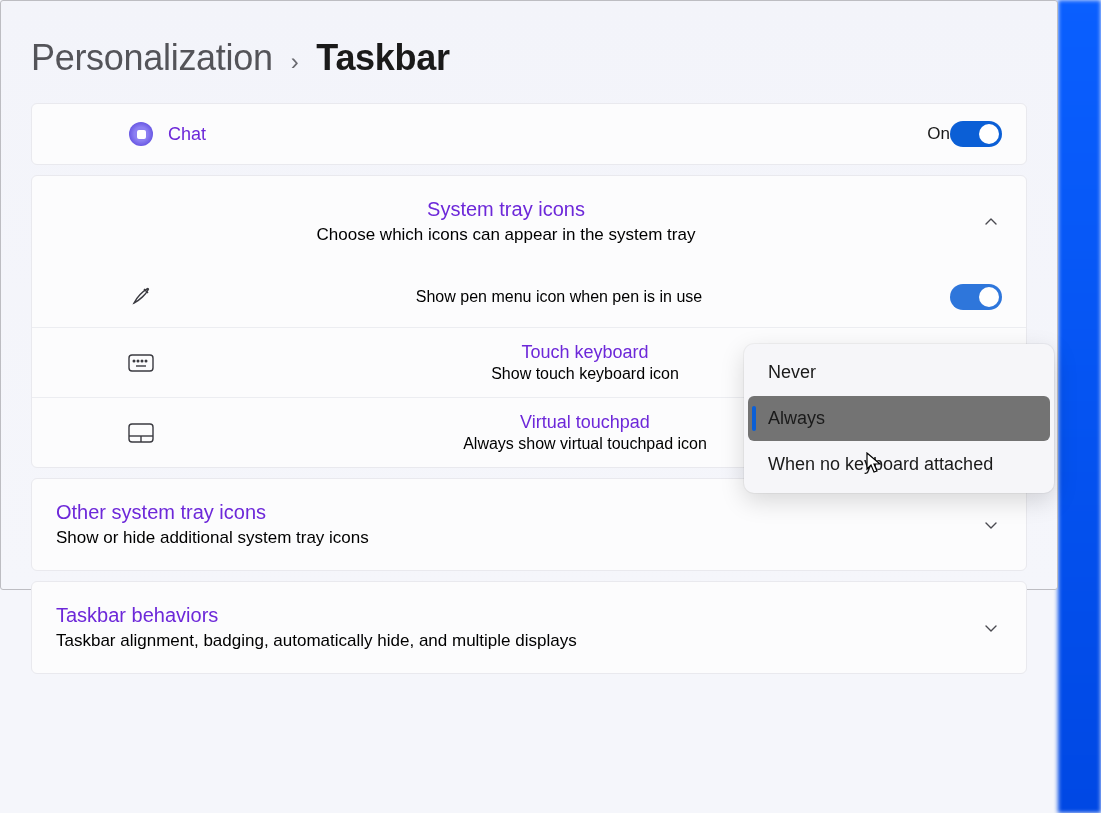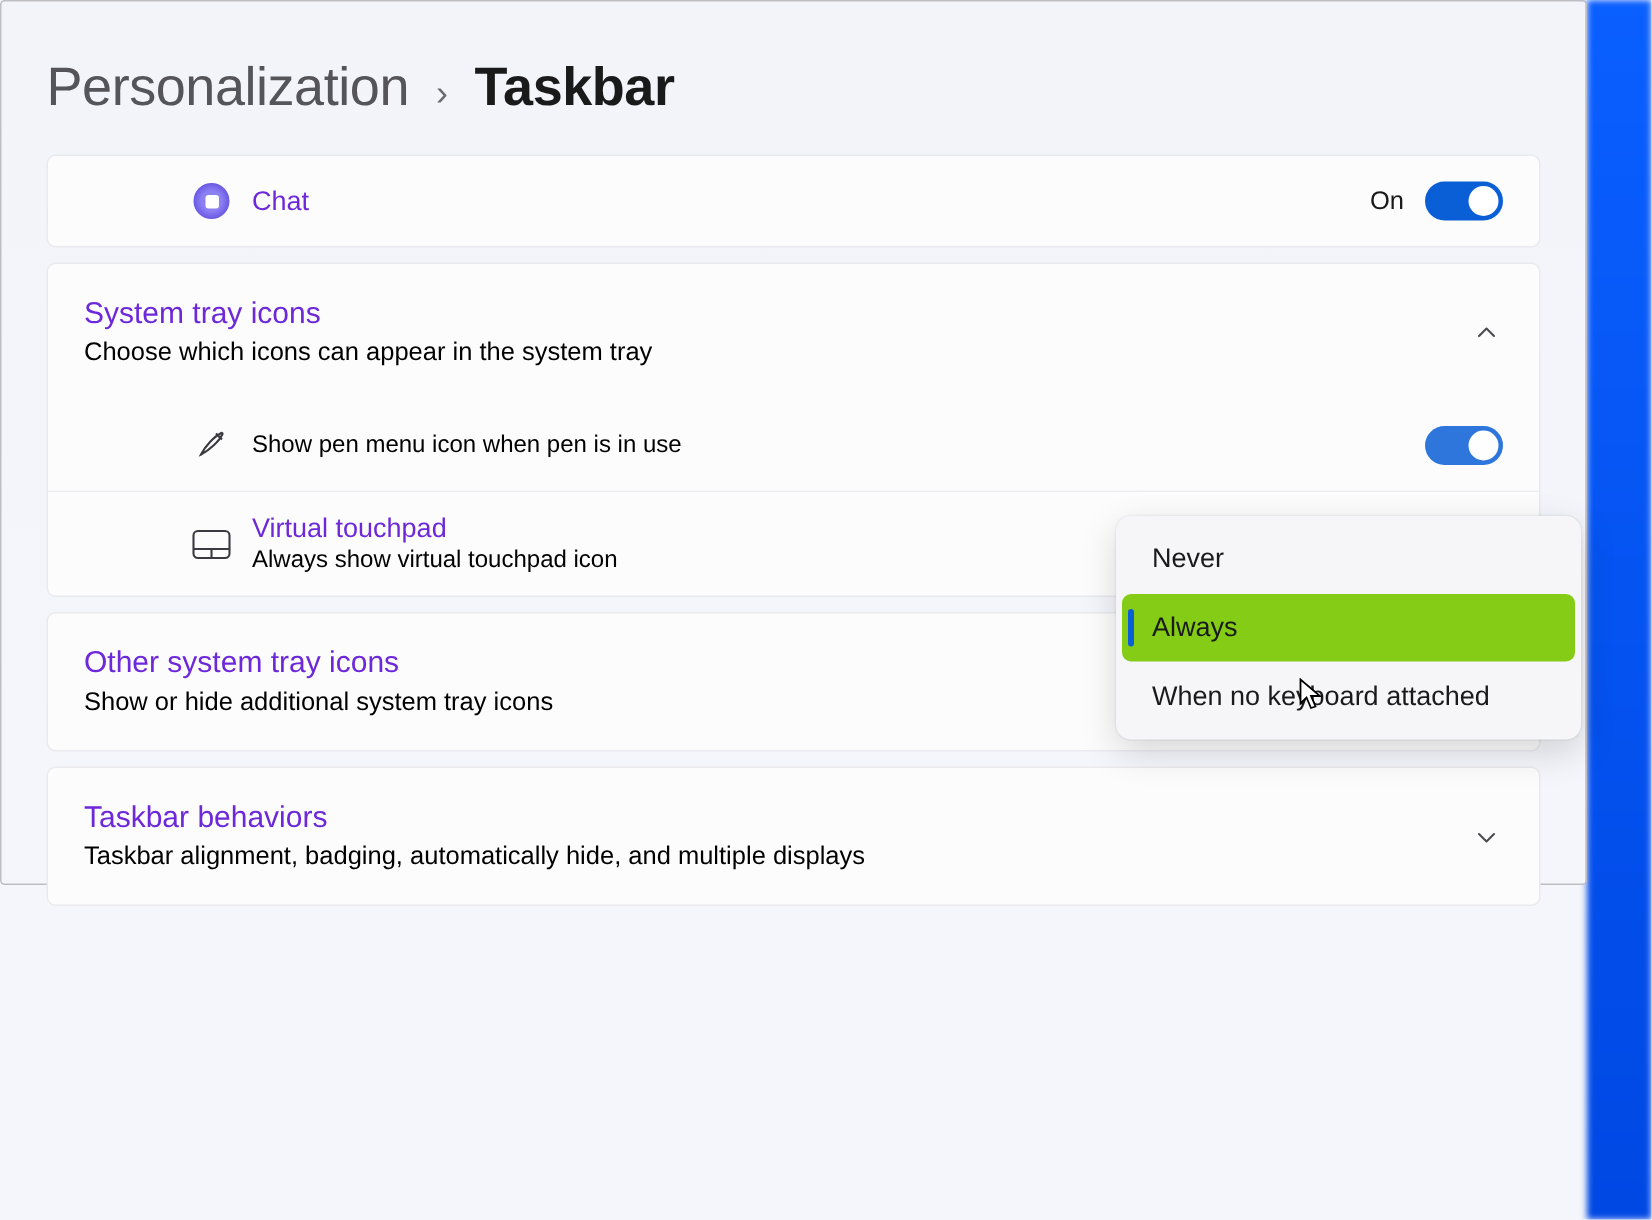--- a/index.html
+++ b/index.html
@@ -60,21 +60,21 @@
   .row.indent { padding-left: 90px; }
   .icon-slot {
     width: 38px;
     display:flex; justify-content:center; align-items:center;
     margin-right: 8px;
     color:#424248;
   }
   .label-col { flex:1; display:flex; flex-direction:column; gap:2px;}
   .label-title { font-size:18px; color:#6d28d9; }
   .label-sub { font-size:16px; color:#000000; }
-  .toggle-col { display:flex; align-items:center; gap:14px;}
+  .toggle-col { display:flex; align-items:center; }
   .state-text { font-size:17px; color:#1a1a1a; }
   .toggle {
     width:52px; height:26px; border-radius:14px; position:relative;
     background:#b5b5bb;
   }
   .toggle.on { background:#0b5fd6; }
   .toggle .knob {
     position:absolute; top:3px; width:20px; height:20px; border-radius:50%;
     background:#fff;
   }
@@ -111,21 +111,21 @@
     padding:6px 0;
     z-index:50;
   }
   .dropdown-item {
     padding: 12px 24px;
     font-size:18px;
     color:#1a1a1a;
     position:relative;
   }
   .dropdown-item.selected {
-    background:#84cc16;
+    background:#737373;
     border-radius:6px;
     margin:1px 4px;
     padding-left:20px;
   }
   .dropdown-item.selected::before{
     content:""; position:absolute; left:4px; top:10px; bottom:10px; width:3.5px;
     background:#0b5fd6; border-radius:3px;
   }
   .cursor {
     position:absolute; top:452px; left:866px; z-index:60;
@@ -157,21 +157,21 @@
       </div>
       <div class="toggle-col">
         <span class="state-text">On</span>
         <div class="toggle on">
             <div class="knob"></div>
           </div>
       </div>
     </div>
   </div>
 
-  <div class="card" style="position:relative;">
+  <div class="card" style="position:relative;text-align:center;">
     <div class="group-header">
       <div class="label-col">
         <div class="label-title">System tray icons</div>
         <div class="label-sub">Choose which icons can appear in the system tray</div>
       </div>
       <div class="chev">
         <svg width="16" height="16" viewBox="0 0 16 16">
             <path d="M3 10 L8 5 L13 10" stroke="#4a4a50" stroke-width="1.4" fill="none" stroke-linecap="round" stroke-linejoin="round"></path>
           </svg>
       </div>
@@ -187,20 +187,36 @@
       <div class="label-col">
         <div class="label-sub">Show pen menu icon when pen is in use</div>
       </div>
       <div class="toggle-col">
         <div class="toggle on" style="opacity:.85">
             <div class="knob"></div>
           </div>
       </div>
     </div>
 
+    <div class="row indent">
+      <div class="icon-slot">
+        <svg width="26" height="18" viewBox="0 0 26 18" fill="none" stroke="#3a3a40" stroke-width="1.4">
+            <rect x="1" y="1" width="24" height="16" rx="3"></rect>
+            <circle cx="6" cy="7" r="0.8" fill="#3a3a40"></circle>
+            <circle cx="10" cy="7" r="0.8" fill="#3a3a40"></circle>
+            <circle cx="14" cy="7" r="0.8" fill="#3a3a40"></circle>
+            <circle cx="18" cy="7" r="0.8" fill="#3a3a40"></circle>
+            <line x1="8" y1="12" x2="18" y2="12"></line>
+          </svg>
+      </div>
+      <div class="label-col">
+        <div class="label-title">Touch keyboard</div>
+        <div class="label-sub">Show touch keyboard icon</div>
+      </div>
+    </div>
 
     <div class="row indent" style="position:relative;">
       <div class="icon-slot">
         <svg width="26" height="20" viewBox="0 0 26 20" fill="none" stroke="#3a3a40" stroke-width="1.4">
             <rect x="1" y="1" width="24" height="18" rx="3"></rect>
             <line x1="1" y1="13" x2="25" y2="13"></line>
             <line x1="13" y1="13" x2="13" y2="19"></line>
           </svg>
       </div>
       <div class="label-col">

